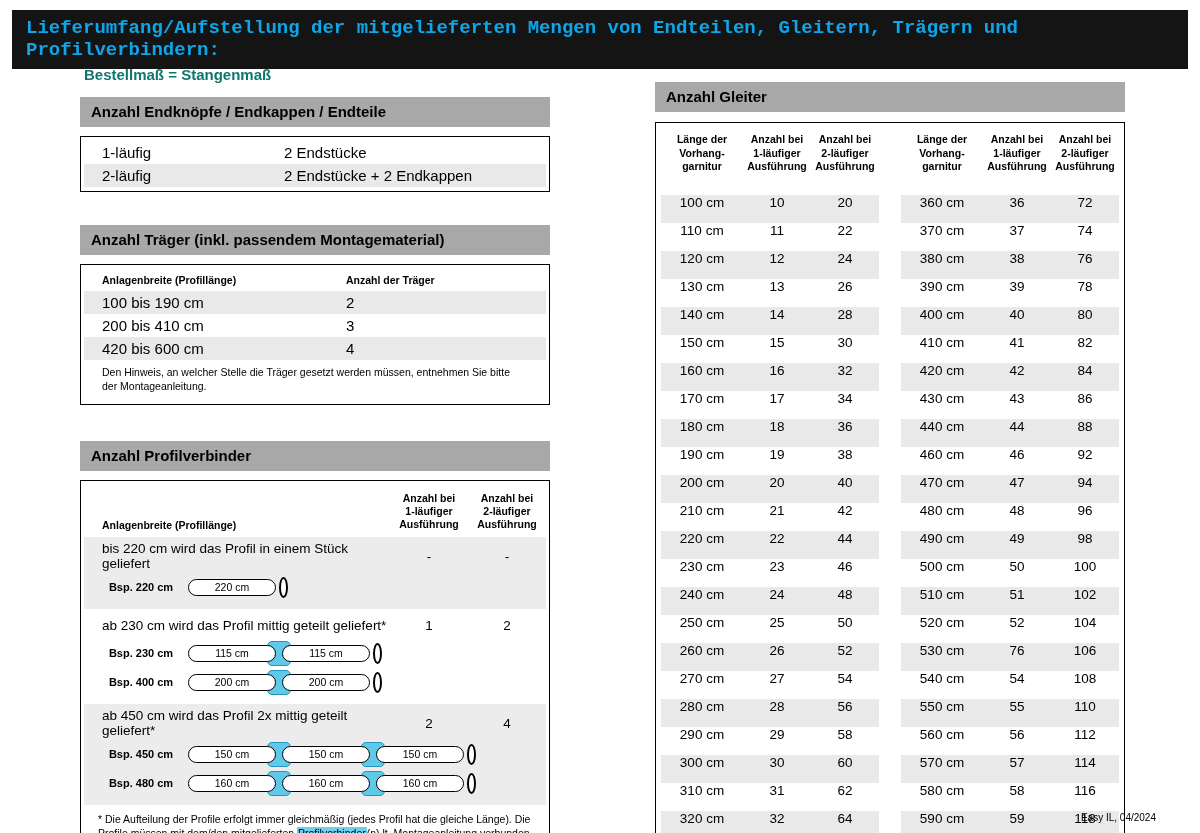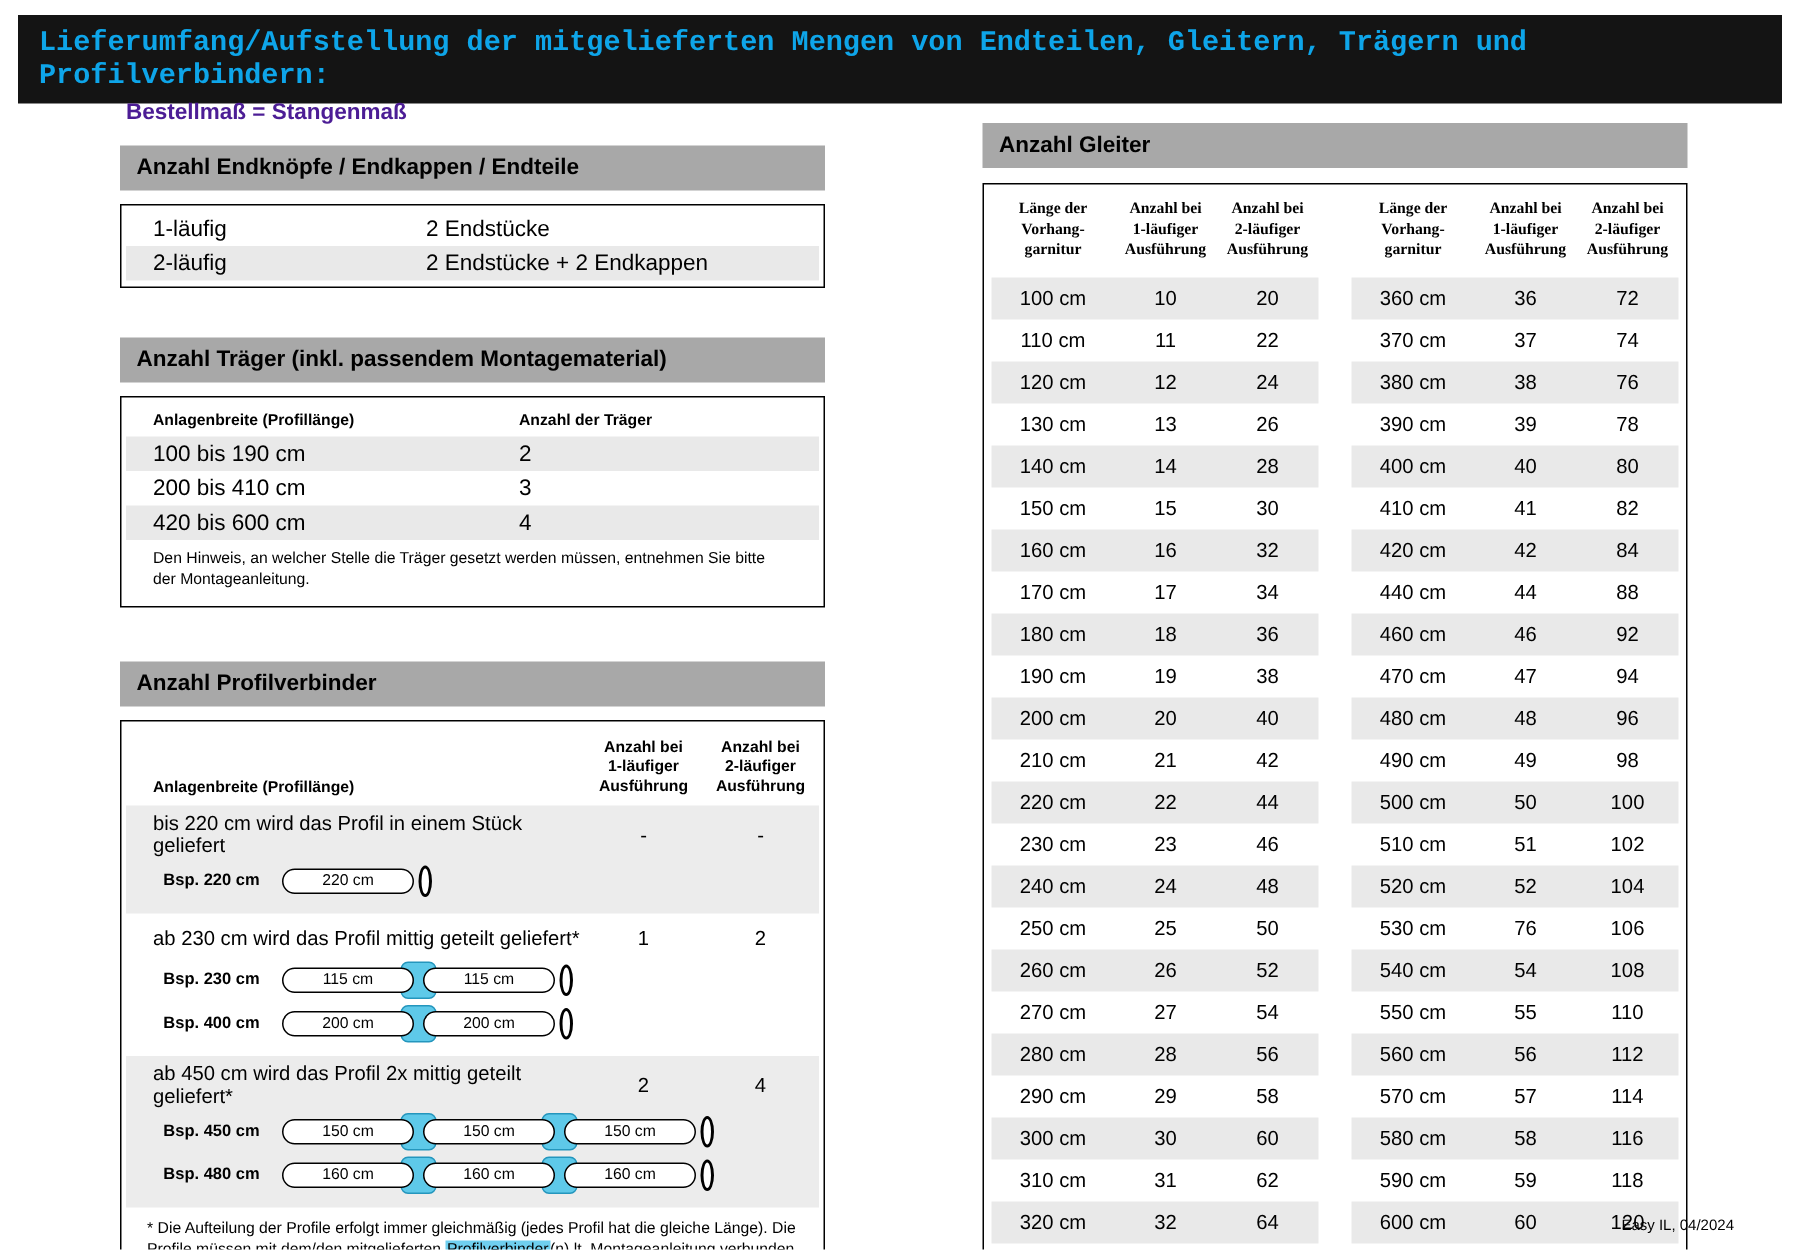--- a/index.html
+++ b/index.html
@@ -10,21 +10,21 @@
   }
   .topbar {
     position:absolute; left:12px; top:10px; width:1176px; box-sizing:border-box;
     background:#141414; color:#0ea5e9; font-size:19px; font-weight:bold;
     padding:7px 14px 8px;
     font-family:Liberation Mono, monospace;
   }
   .columns { position:absolute; top:62px; left:80px; display:flex; gap:105px; }
   .col { width:470px; }
 
-  .red-note { margin:4px 0 14px 4px; color:#4c1d95; font-weight:bold; font-size:15px; }
+  .red-note { margin:4px 0 14px 4px; color:#0f766e; font-weight:bold; font-size:15px; }
 
   .section-bar {
     background:#a8a8a8; color:#000000; font-size:15px; font-weight:bold;
     padding:6px 11px 7px; box-sizing:border-box;
   }
   .section-bar .normal { font-weight:bold; }
   .mt33 { margin-top:33px; }
   .mt36 { margin-top:36px; }
   .mt20 { margin-top:20px; }
 
@@ -70,27 +70,27 @@
     width:9px; height:21px; border:2px solid #000; border-radius:50%;
     margin-left:3px; background:#fff; box-sizing:border-box; flex:none;
   }
   .pv-footnote { font-size:10.5px; line-height:1.35; padding:7px 12px 8px 14px; }
   mark.hl { background:#6fcfef; color:#000; padding:0 1px; }
 
   
   .gleiter-box { border:1px solid #000; margin-top:10px; padding:10px 5px 16px;
                  display:flex; justify-content:space-between; background:#fff; }
   .gl-table { width:218px; }
-  .gl-header { display:flex; margin-bottom:11px;font-family:Liberation Serif, serif; }
+  .gl-header { display:flex; margin-bottom:21px; }
   .gl-h { font-size:10.5px; font-weight:bold; text-align:center;
           white-space:pre-line; line-height:1.3; }
   .gl-h:nth-child(1), .gl-c:nth-child(1) { width:82px; }
   .gl-h:nth-child(2), .gl-c:nth-child(2) { width:68px; }
   .gl-h:nth-child(3), .gl-c:nth-child(3) { width:68px; }
-  .gl-row { display:flex; align-items:center; height:28px; font-size:13.5px; }
+  .gl-row { display:flex; align-items:flex-start; height:28px; font-size:13.5px; }
   .gl-c { text-align:center; }
   .gl-rows .gl-row:nth-child(odd) { background:#e9e9e9; }
 
   .footer { position:absolute; right:44px; bottom:10px; font-size:10px; }
 </style>
 </head>
 <body>
 
 <div class="topbar">
   <span>Lieferumfang/Aufstellung der mitgelieferten Mengen von Endteilen, Gleitern, Trägern und Profilverbindern:</span>
@@ -477,20 +477,25 @@
               <span class="gl-c">41</span>
               <span class="gl-c">82</span>
             </div>
 
             <div class="gl-row">
               <span class="gl-c">420 cm</span>
               <span class="gl-c">42</span>
               <span class="gl-c">84</span>
             </div>
 
+            <div class="gl-row">
+              <span class="gl-c">430 cm</span>
+              <span class="gl-c">43</span>
+              <span class="gl-c">86</span>
+            </div>
 
             <div class="gl-row">
               <span class="gl-c">440 cm</span>
               <span class="gl-c">44</span>
               <span class="gl-c">88</span>
             </div>
 
 
             <div class="gl-row">
               <span class="gl-c">460 cm</span>

